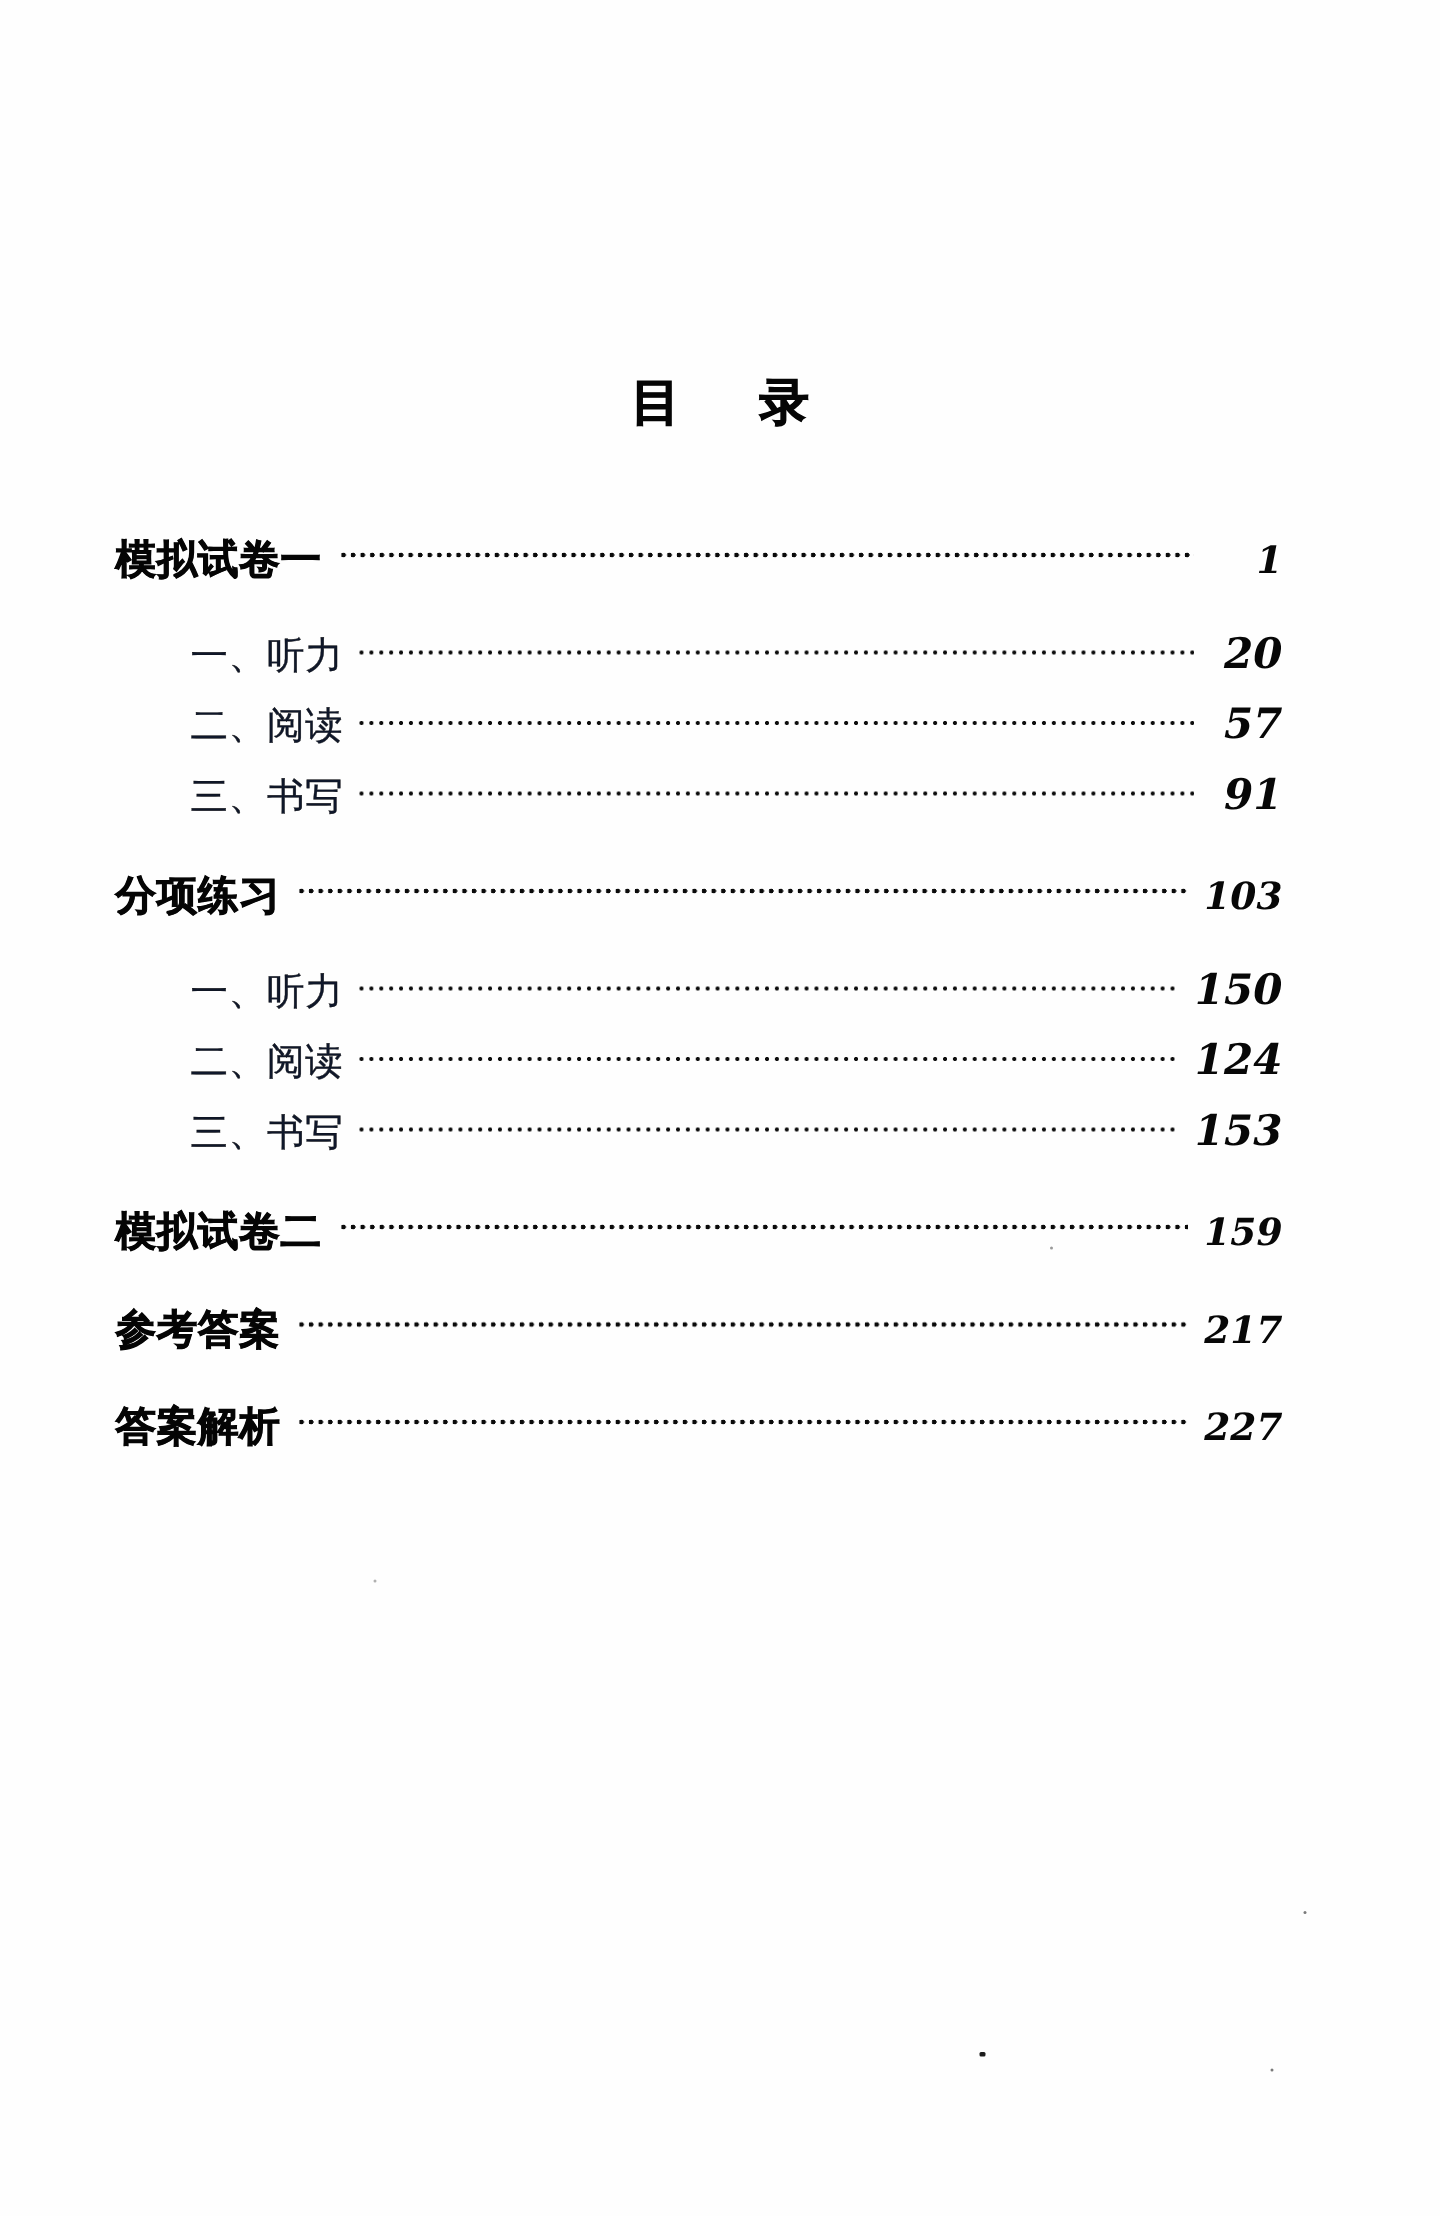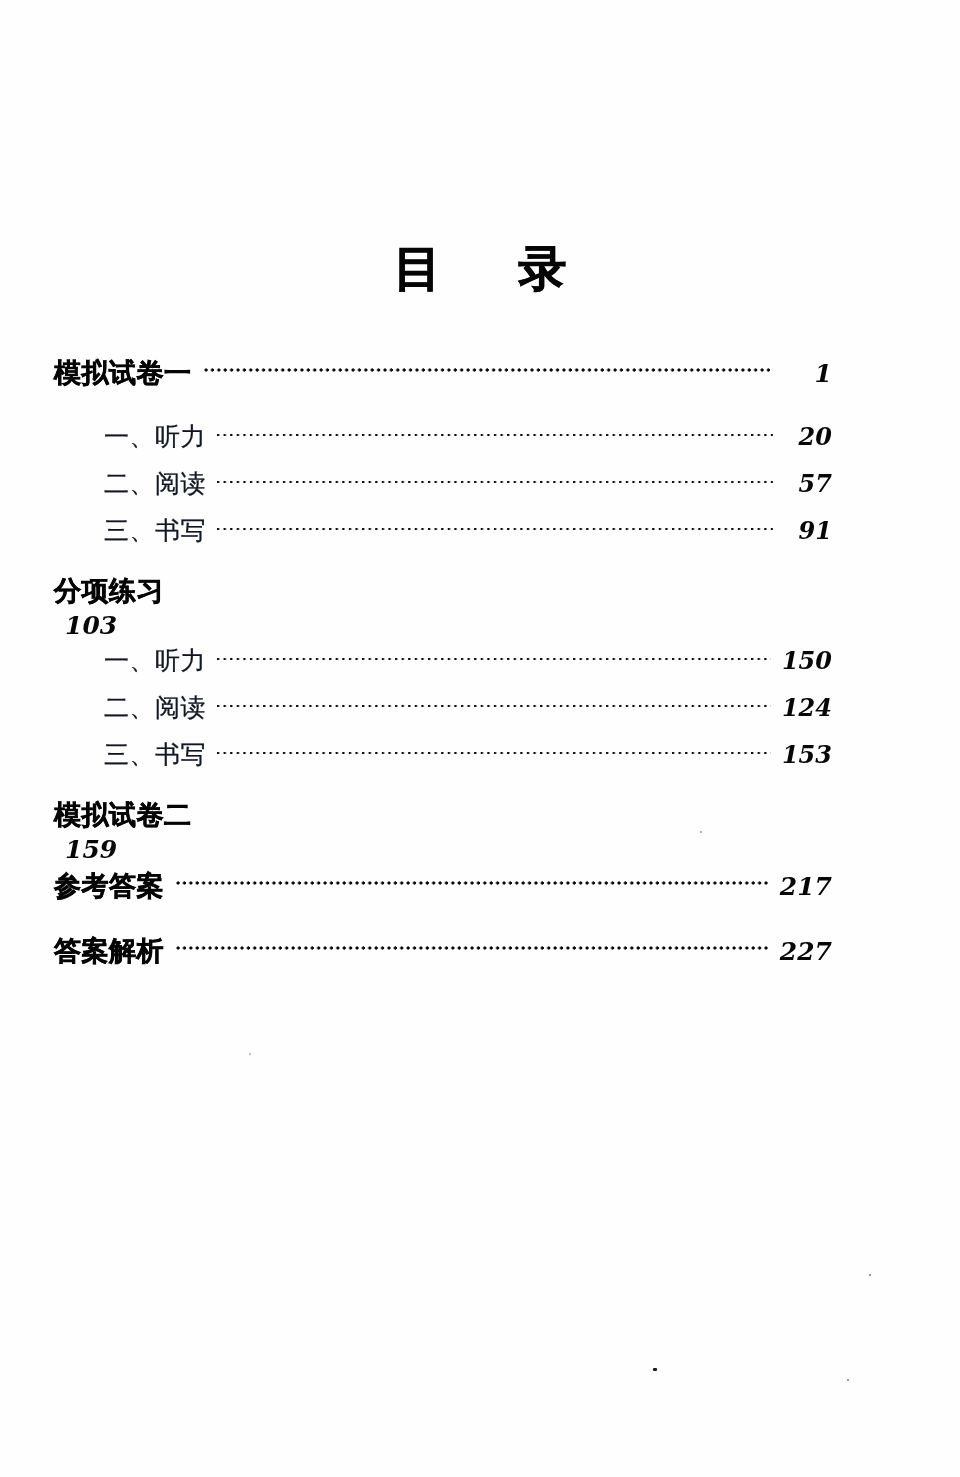--- a/index.html
+++ b/index.html
@@ -27,32 +27,32 @@
 
   
   .toc-title {
     position: absolute;
     left: 0;
     top: 240px;
     width: 960px;
     text-align: center;
     font-family: "DejaVu Sans", "Liberation Sans", sans-serif;
     font-weight: 700;
-    font-size: 48px;
+    font-size: 33px;
     line-height: 56px;
     letter-spacing: 0.30em;
     text-indent: 0.30em;
     color: #050505;
     -webkit-text-stroke: 0.7px #050505;
   }
 
   
   .toc-list {
     position: absolute;
-    left: 54px;
+    left: 77px;
     top: 352px;
     width: 778px;
   }
 
   .toc-row {
     display: flex;
     align-items: baseline;
     width: 100%;
   }
 
@@ -135,28 +135,28 @@
   }
   .level2 .toc-dots {
     height: 28px;
   }
   .level2 .toc-dots::before {
     top: 16px;
     background-image: radial-gradient(circle at 2px 2px, #0d0d0d 1.2px, rgba(0,0,0,0) 1.55px);
     background-size: 6.6px 4px;
   }
   .level2 .toc-page {
-    font-size: 24px;
+    font-size: 28px;
     line-height: 28px;
     padding-left: 11px;
     min-width: 48px;
   }
 
   
-  .gap-after-sub { margin-top: 18px; flex-direction: column; }
+  .gap-after-sub { margin-top: 18px; }
 
   
   .speck {
     position: absolute;
     background: #7a7a7a;
     border-radius: 50%;
   }
   .speck.s1 { left: 653px; top: 1368px; width: 4px; height: 3px; background:#1c1c1c; border-radius:1px; }
   .speck.s2 { left: 869px; top: 1274px; width: 2px; height: 2px; }
   .speck.s3 { left: 847px; top: 1379px; width: 2px; height: 2px; }

